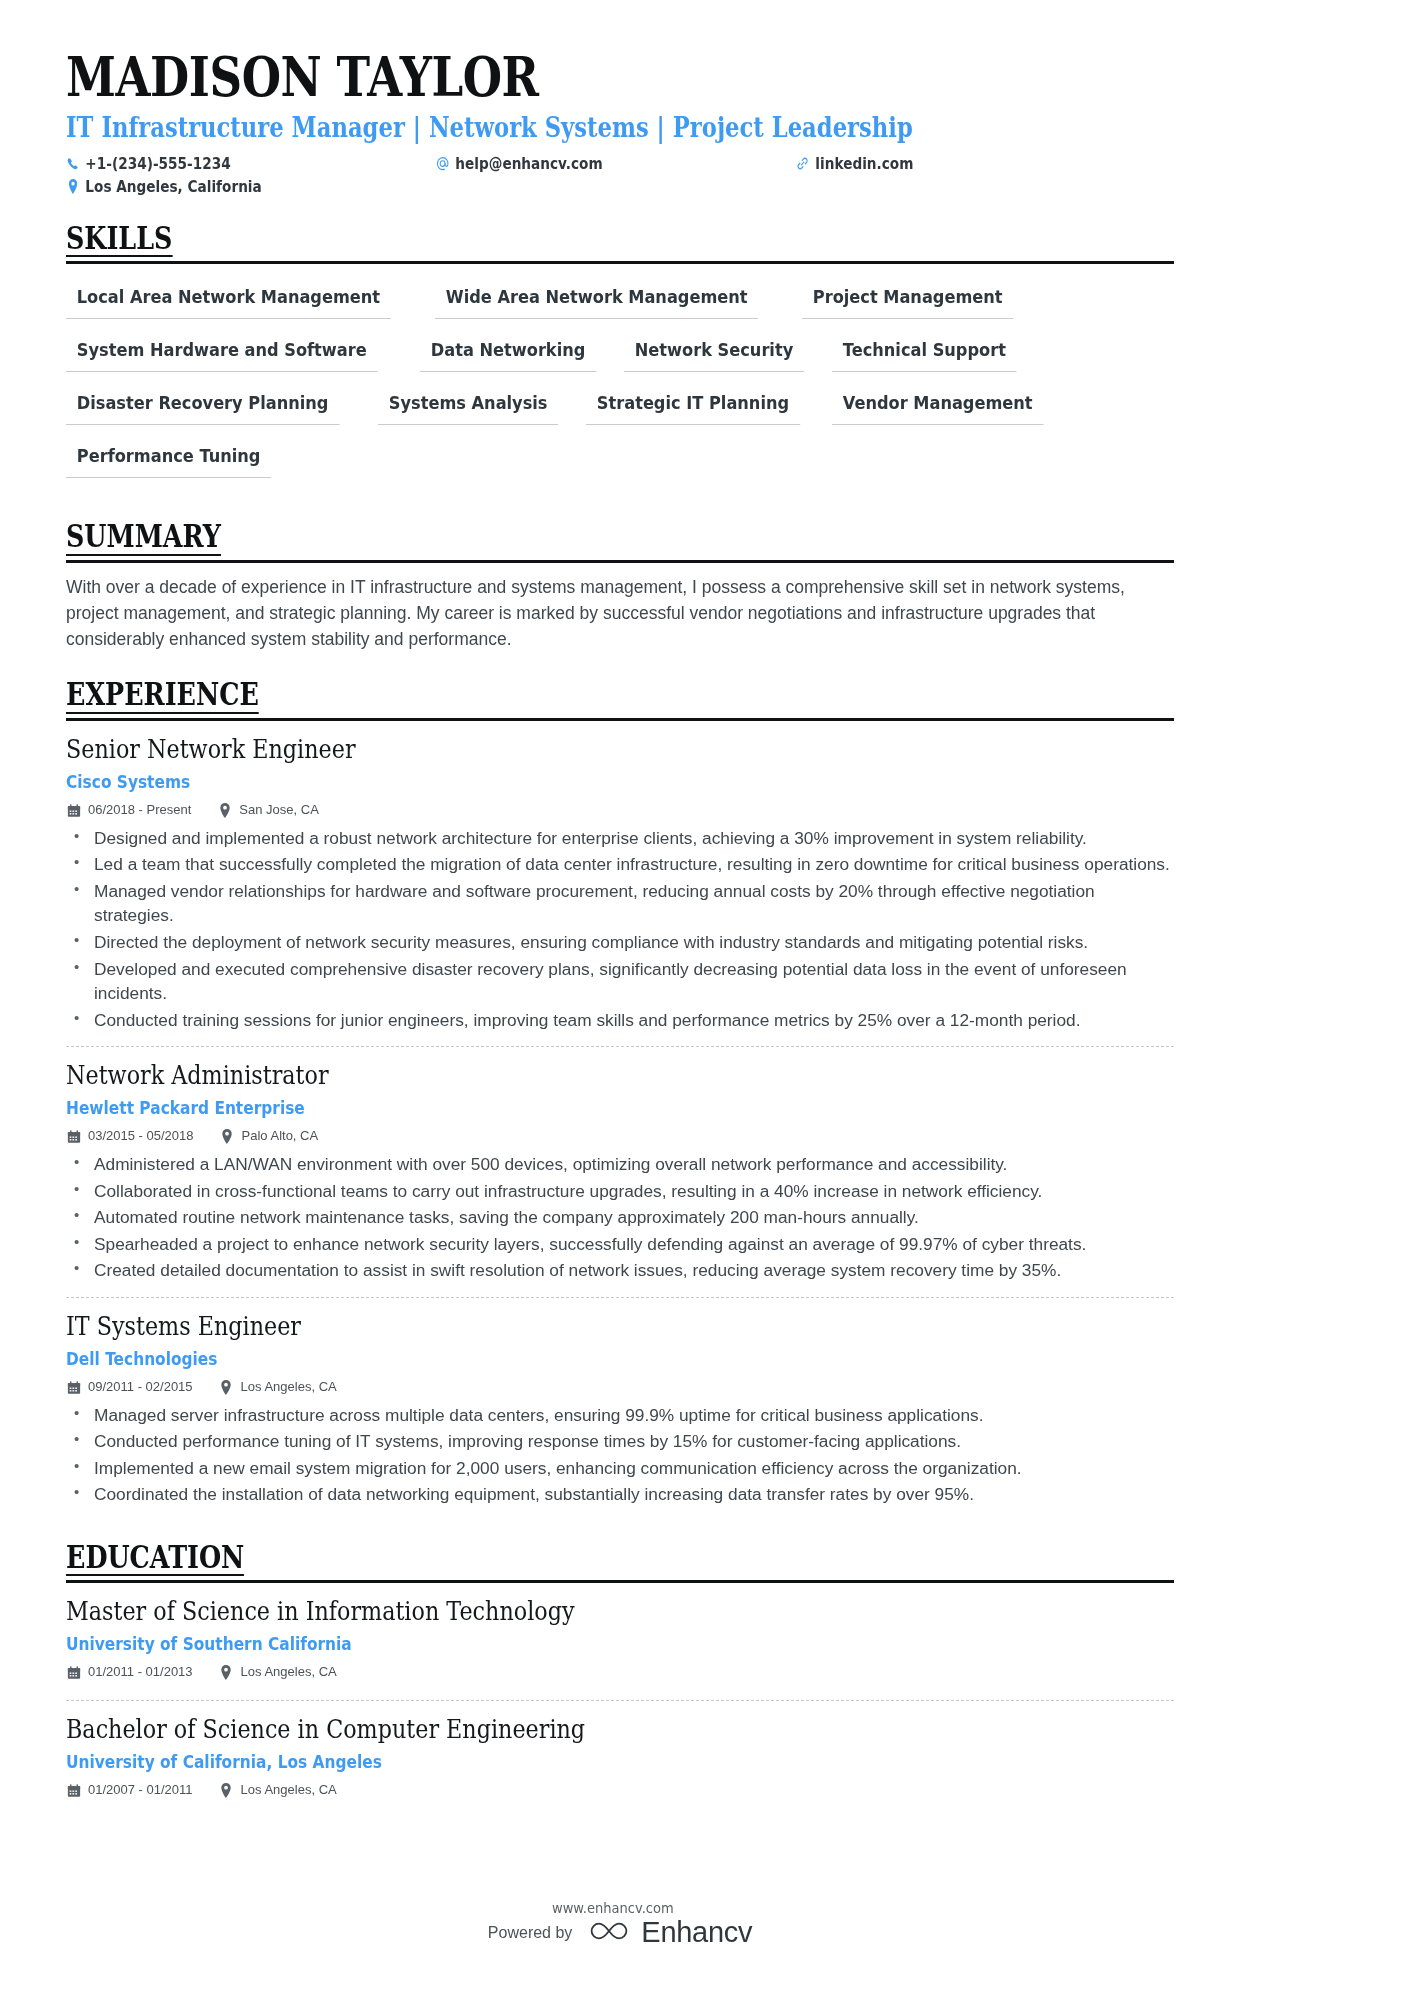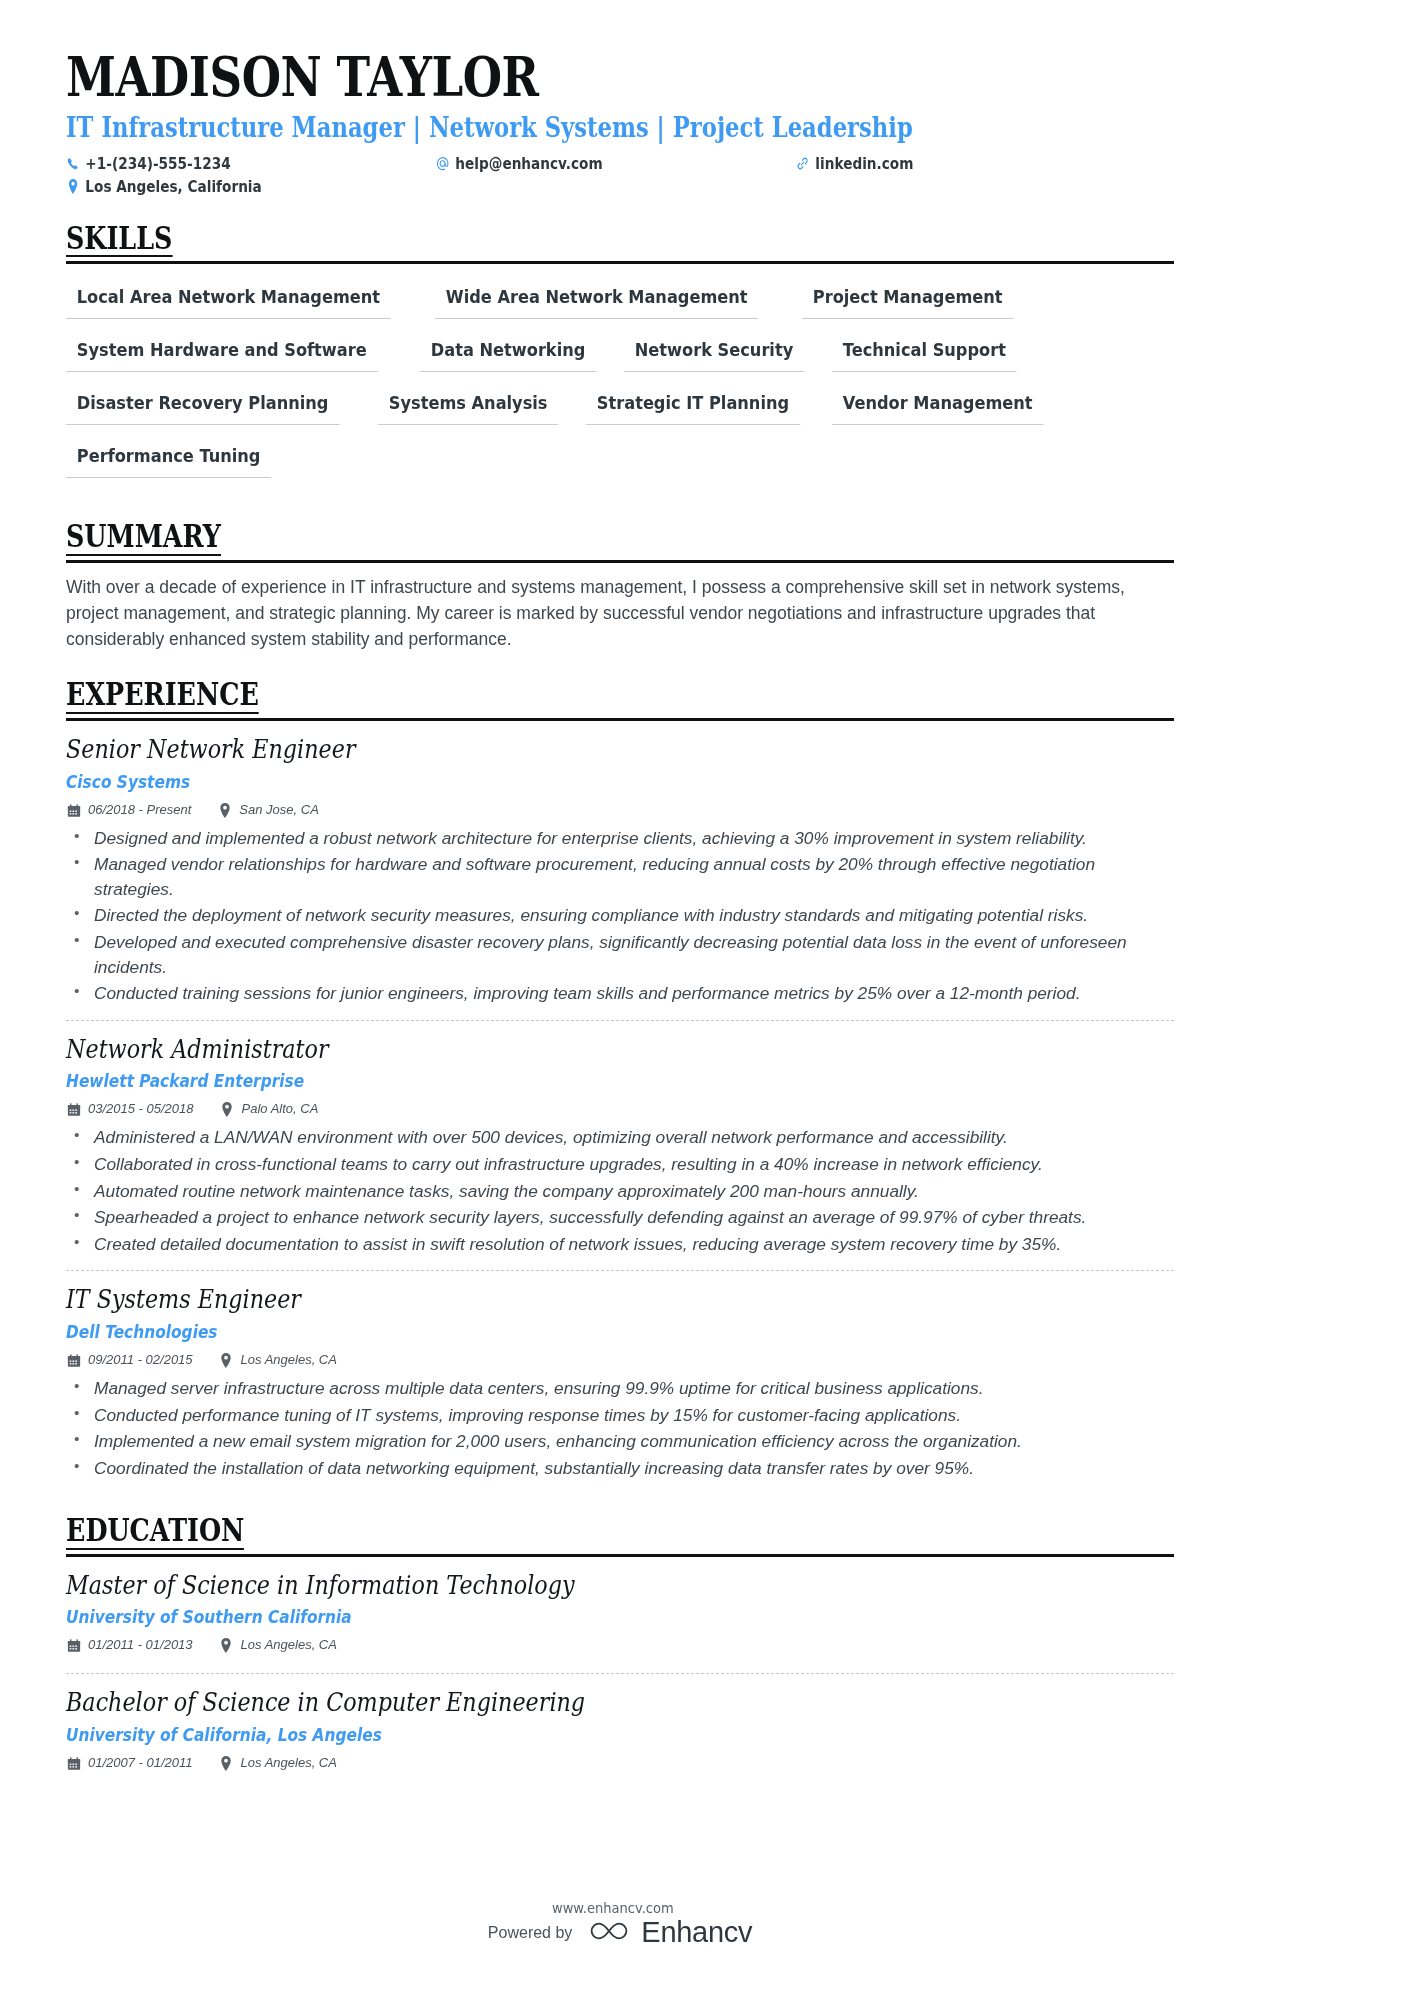--- a/index.html
+++ b/index.html
@@ -117,21 +117,21 @@
     color: #2f373e;
     padding: 4px 12px 11px 12px;
     margin: 0 8px 16px 0;
     border-bottom: 1.5px solid #c9ccce;
     white-space: nowrap;
     transform: scaleX(0.9);
     transform-origin: left center;
   }
 
   
-  .entry { padding-bottom: 6px; font-style: italic; }
+  .entry { padding-bottom: 6px; }
   .entry + .entry { border-top: 1.5px dashed #c7cacd; padding-top: 12px; margin-top: 6px; }
   .entry-title {
     font-family: "DejaVu Serif", serif;
     font-weight: 400;
     font-size: 26.5px;
     line-height: 1.2;
     color: #14181c;
     transform: scaleX(0.84);
     transform-origin: left center;
     white-space: nowrap;
@@ -334,20 +334,21 @@
               <span class="ico">
                 <svg width="12" height="15" viewBox="0 0 12 16" fill="currentColor">
                   <path d="M6 0a5 5 0 0 0-5 5c0 3.6 4.3 10.3 4.5 10.6.1.2.4.2.5 0C6.7 15.3 11 8.6 11 5a5 5 0 0 0-5-5zm0 7a2 2 0 1 1 0-4 2 2 0 0 1 0 4z"></path>
                 </svg>
               </span>
               <span>San Jose, CA</span>
             </span>
           </div>
           <ul class="bullets">
             <li>Designed and implemented a robust network architecture for enterprise clients, achieving a 30% improvement in system reliability.</li>
+            <li>Led a team that successfully completed the migration of data center infrastructure, resulting in zero downtime for critical business operations.</li>
             <li>Managed vendor relationships for hardware and software procurement, reducing annual costs by 20% through effective negotiation strategies.</li>
             <li>Directed the deployment of network security measures, ensuring compliance with industry standards and mitigating potential risks.</li>
             <li>Developed and executed comprehensive disaster recovery plans, significantly decreasing potential data loss in the event of unforeseen incidents.</li>
             <li>Conducted training sessions for junior engineers, improving team skills and performance metrics by 25% over a 12-month period.</li>
           </ul>
         </div>
         <div class="entry">
           <div class="entry-title">Network Administrator</div>
           <div class="entry-org">Hewlett Packard Enterprise</div>
           <div class="entry-meta">

